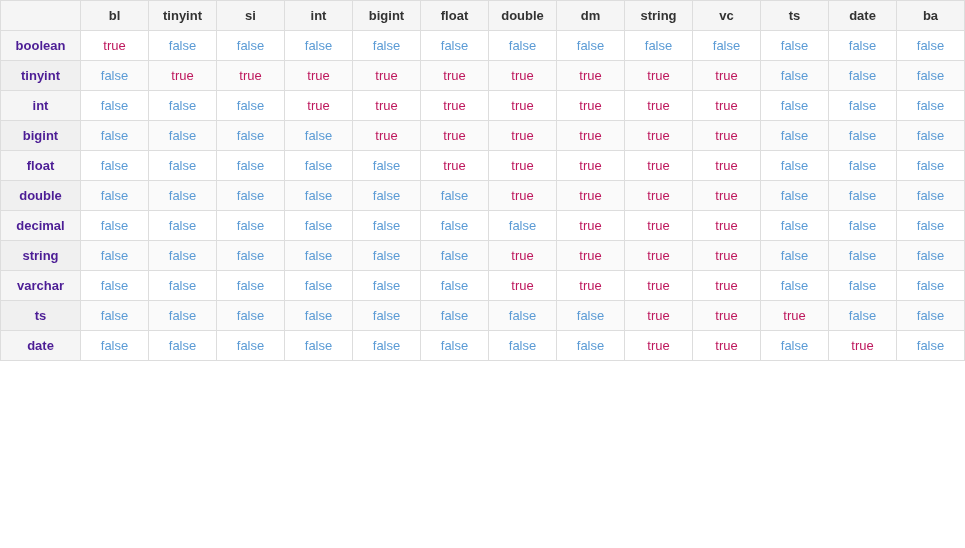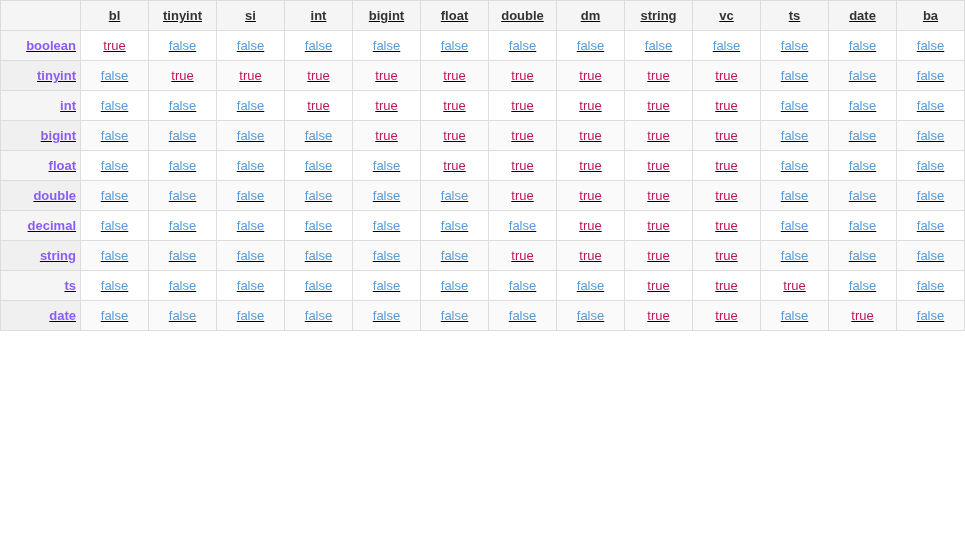--- a/index.html
+++ b/index.html
@@ -6,38 +6,37 @@
     body {
       font-family: Arial, sans-serif;
       font-size: 13px;
       background: #fff;
       width: 965px;
     }
     table {
       width: 100%;
       border-collapse: collapse;
       table-layout: fixed;
-      text-decoration: underline;
     }
     th, td {
       border: 1px solid #ddd;
       text-align: center;
       padding: 7px 4px;
       white-space: nowrap;
       overflow: hidden;
     }
     th {
       background-color: #f5f5f5;
       font-weight: bold;
       color: #333;
     }
     td:first-child {
       font-weight: bold;
-      color: #8b5cf6;
-      text-align: right;
+      color: #4c1d95;
+      text-align: center;
       background-color: #f5f5f5;
     }
     th:first-child {
       background-color: #f5f5f5;
     }
     .val-true {
       color: #be185d;
     }
     .val-false {
       color: #5b9bd5;
@@ -195,20 +194,36 @@
         <td class="val-false">false</td>
         <td class="val-true">true</td>
         <td class="val-true">true</td>
         <td class="val-true">true</td>
         <td class="val-true">true</td>
         <td class="val-false">false</td>
         <td class="val-false">false</td>
         <td class="val-false">false</td>
       </tr>
       <tr>
+        <td>varchar</td>
+        <td class="val-false">false</td>
+        <td class="val-false">false</td>
+        <td class="val-false">false</td>
+        <td class="val-false">false</td>
+        <td class="val-false">false</td>
+        <td class="val-false">false</td>
+        <td class="val-true">true</td>
+        <td class="val-true">true</td>
+        <td class="val-true">true</td>
+        <td class="val-true">true</td>
+        <td class="val-false">false</td>
+        <td class="val-false">false</td>
+        <td class="val-false">false</td>
+      </tr>
+      <tr>
         <td>ts</td>
         <td class="val-false">false</td>
         <td class="val-false">false</td>
         <td class="val-false">false</td>
         <td class="val-false">false</td>
         <td class="val-false">false</td>
         <td class="val-false">false</td>
         <td class="val-false">false</td>
         <td class="val-false">false</td>
         <td class="val-true">true</td>

